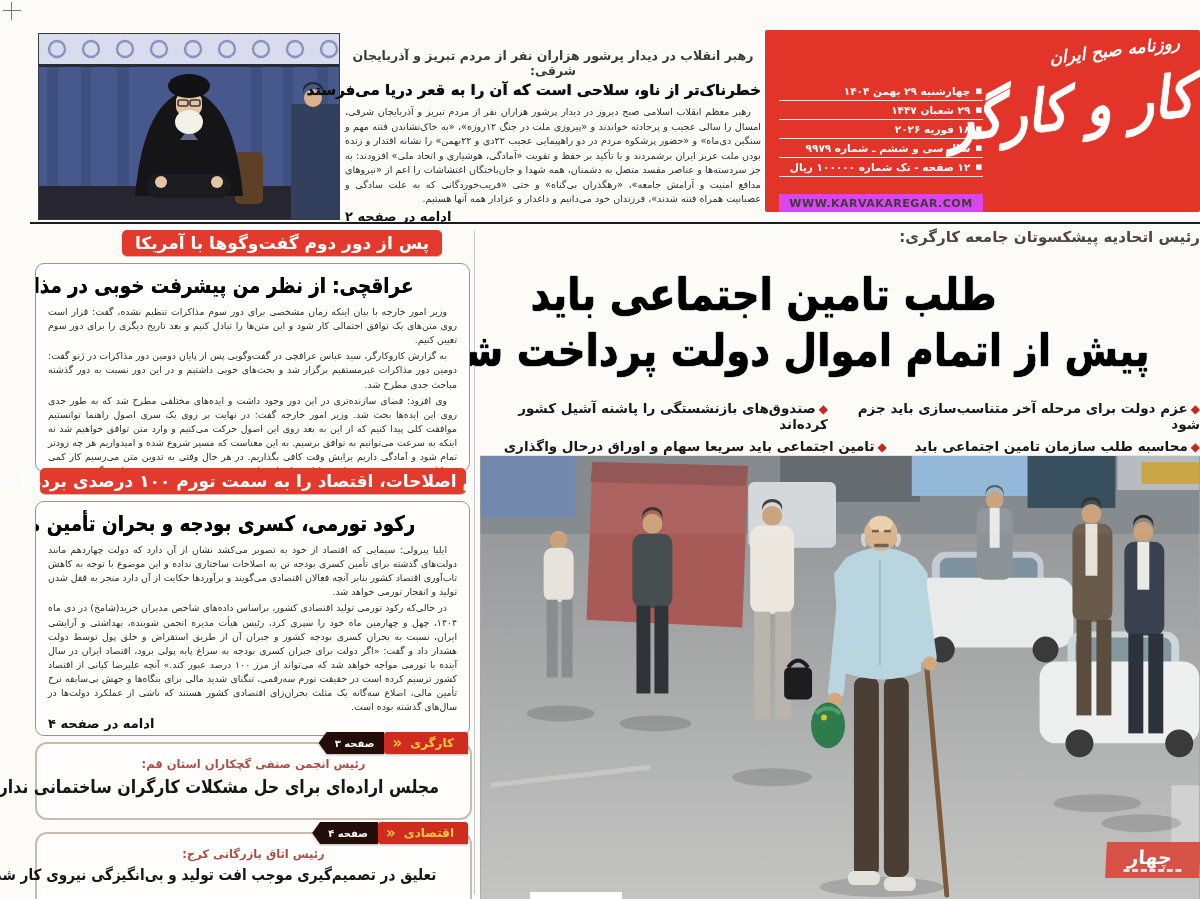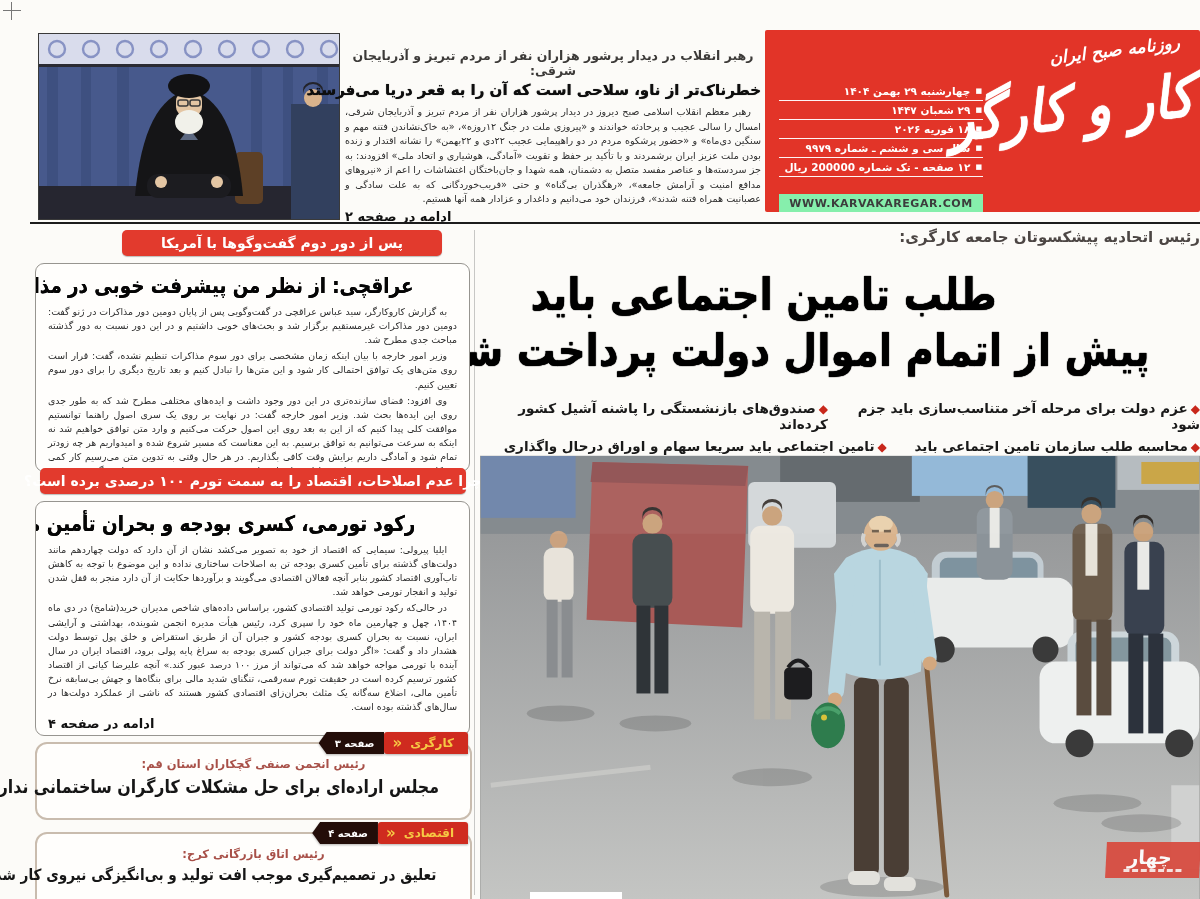--- a/index.html
+++ b/index.html
@@ -32,41 +32,41 @@
     background:#e23428;border-radius:2px;color:#fff;overflow:hidden;}
   .mh-tagline{position:absolute;right:20px;top:10px;font-size:17px;font-weight:bold;font-style:italic;
     transform:rotate(-7deg);letter-spacing:1px;}
   .mh-logo{position:absolute;right:4px;top:48px;width:250px;text-align:center;
     font-size:52px;font-weight:bold;font-style:italic;transform:rotate(-6deg) scaleY(1.12);
     text-shadow:0 0 1px #fff;white-space:nowrap;}
   .mh-dates{position:absolute;left:14px;top:52px;width:204px;direction:rtl;}
   .mh-row{display:flex;align-items:center;gap:5px;border-bottom:1px solid rgba(255,255,255,.95);
     padding:3px 1px;font-size:10.5px;font-weight:bold;white-space:nowrap;}
   .mh-sq{font-size:7px;line-height:1;}
-  .mh-site{position:absolute;left:14px;top:164px;width:204px;height:19px;background:#86efac;
+  .mh-site{position:absolute;left:14px;top:164px;width:204px;height:19px;background:#d946ef;
     color:#3c3c3c;font-size:11px;font-weight:bold;letter-spacing:.5px;
     display:flex;align-items:center;justify-content:center;direction:ltr;}
 
   .rule-top{position:absolute;left:30px;top:222px;width:1170px;height:2px;background:#1c1c1c;}
   .vrule{position:absolute;left:474px;top:230px;width:1px;height:665px;background:#c7c7c5;}
 
   
   .lead{position:absolute;left:480px;top:228px;width:720px;height:230px;direction:rtl;}
   .lead-kicker{font-size:15px;font-weight:bold;color:#4c4644;text-align:right;margin-bottom:6px;}
   .lead-h{text-align:left;color:#000;font-weight:bold;}
   .lead-h .line{white-space:nowrap;font-size:45px;line-height:1.23;
     transform:scaleX(.86);transform-origin:center;
     text-shadow:0 0 1px #000,0 0 1px #000;}
   .bullets{margin-top:14px;font-size:13.5px;font-weight:bold;color:#191919;}
   .bullet-line{display:flex;justify-content:space-between;gap:12px;direction:rtl;margin-bottom:6px;}
   .dia{color:#c8271b;font-style:normal;margin-left:3px;font-size:12px;}
   .lead-page{font-size:10.5px;font-weight:bold;color:#111;text-align:left;margin-top:2px;}
 
   
-  .kbox{background:#e23a2d;color:#fff;font-weight:bold;font-size:14px;
+  .kbox{background:#e23a2d;color:#fff;font-weight:bold;font-size:17px;
     border-radius:5px;height:26px;display:flex;align-items:center;justify-content:center;
     box-shadow:0 1px 1px rgba(0,0,0,.25);white-space:nowrap;}
   .art{position:absolute;direction:rtl;}
   .art .artbox{border:1px solid #979590;border-radius:9px;background:#fffefc;
     padding:7px 12px 6px;overflow:hidden;}
   .art h2{margin:2px 0 7px;text-align:center;color:#050505;font-weight:bold;white-space:nowrap;
     text-shadow:0 0 .7px #000;}
   .art h2 .sq{display:inline-block;transform:scaleX(.85);transform-origin:center;}
   .art p{font-size:9.4px;line-height:1.5;color:#2b2b2b;text-align:justify;margin:0 0 2px;text-indent:10px;}
   .art .continue{margin-top:1px;}
@@ -185,21 +185,21 @@
       <div class="mh-row">
           <span class="mh-sq">■</span>
           <span>۱۸ فوریه ۲۰۲۶</span>
         </div>
       <div class="mh-row">
           <span class="mh-sq">■</span>
           <span>سال سی و ششم ـ شماره ۹۹۷۹</span>
         </div>
       <div class="mh-row">
           <span class="mh-sq">■</span>
-          <span>۱۲ صفحه - تک شماره 200000 ریال</span>
+          <span>۱۲ صفحه - تک شماره ۱۰۰۰۰۰ ریال</span>
         </div>
     </div>
     <div class="mh-site">WWW.KARVAKAREGAR.COM</div>
   </header>
 
   <div class="rule-top"></div>
   <div class="vrule"></div>
 
   <section class="lead">
     <div class="lead-kicker">رئیس اتحادیه پیشکسوتان جامعه کارگری:</div>
@@ -217,22 +217,22 @@
         <span><i class="dia">◆</i><span>تامین اجتماعی باید سریعا سهام و اوراق درحال واگذاری دولت را طلب کند</span></span>
       </div>
     </div>
     <div class="lead-page">صفحه ۳</div>
   </section>
 
   <article class="art art1">
     <div class="kbox">پس از دور دوم گفت‌وگوها با آمریکا</div>
     <div class="artbox">
       <h2><span class="sq">عراقچی: از نظر من پیشرفت خوبی در مذاکرات داشتیم</span></h2>
+      <p>وزیر امور خارجه با بیان اینکه زمان مشخصی برای دور سوم مذاکرات تنظیم نشده، گفت: قرار است روی متن‌های یک توافق احتمالی کار شود و این متن‌ها را تبادل کنیم و بعد تاریخ دیگری را برای دور سوم تعیین کنیم.</p>
       <p>به گزارش کاروکارگر، سید عباس عراقچی در گفت‌وگویی پس از پایان دومین دور مذاکرات در ژنو گفت: دومین دور مذاکرات غیرمستقیم برگزار شد و بحث‌های خوبی داشتیم و در این دور نسبت به دور گذشته مباحث جدی مطرح شد.</p>
-      <p>وزیر امور خارجه با بیان اینکه زمان مشخصی برای دور سوم مذاکرات تنظیم نشده، گفت: قرار است روی متن‌های یک توافق احتمالی کار شود و این متن‌ها را تبادل کنیم و بعد تاریخ دیگری را برای دور سوم تعیین کنیم.</p>
       <p>وی افزود: فضای سازنده‌تری در این دور وجود داشت و ایده‌های مختلفی مطرح شد که به طور جدی روی این ایده‌ها بحث شد. وزیر امور خارجه گفت: در نهایت بر روی یک سری اصول راهنما توانستیم موافقت کلی پیدا کنیم که از این به بعد روی این اصول حرکت می‌کنیم و وارد متن توافق خواهیم شد نه اینکه به سرعت می‌توانیم به توافق برسیم. به این معناست که مسیر شروع شده و امیدواریم هر چه زودتر تمام شود و آمادگی داریم برایش وقت کافی بگذاریم. در هر حال وقتی به تدوین متن می‌رسیم کار کمی مشکل و ریزتر می‌شود. عراقچی ادامه داد: از نظر من پیشرفت خوبی نسبت به جلسه گذشته صورت گرفت و الان یک مسیر روشن پیش رو داریم که به نظر من مثبت است.</p>
 
     </div>
   </article>
 
   <article class="art art2">
     <div class="kbox">چرا عدم اصلاحات، اقتصاد را به سمت تورم ۱۰۰ درصدی برده است؟</div>
     <div class="artbox">
       <h2><span class="sq">رکود تورمی، کسری بودجه و بحران تأمین مالی تولید</span></h2>
       <p>ایلیا پیرولی: سیمایی که اقتصاد از خود به تصویر می‌کشد نشان از آن دارد که دولت چهاردهم مانند دولت‌های گذشته برای تأمین کسری بودجه تن به اصلاحات ساختاری نداده و این موضوع با توجه به کاهش تاب‌آوری اقتصاد کشور بنابر آنچه فعالان اقتصادی می‌گویند و برآوردها حکایت از آن دارد منجر به قفل شدن تولید و انفجار تورمی خواهد شد.</p>

